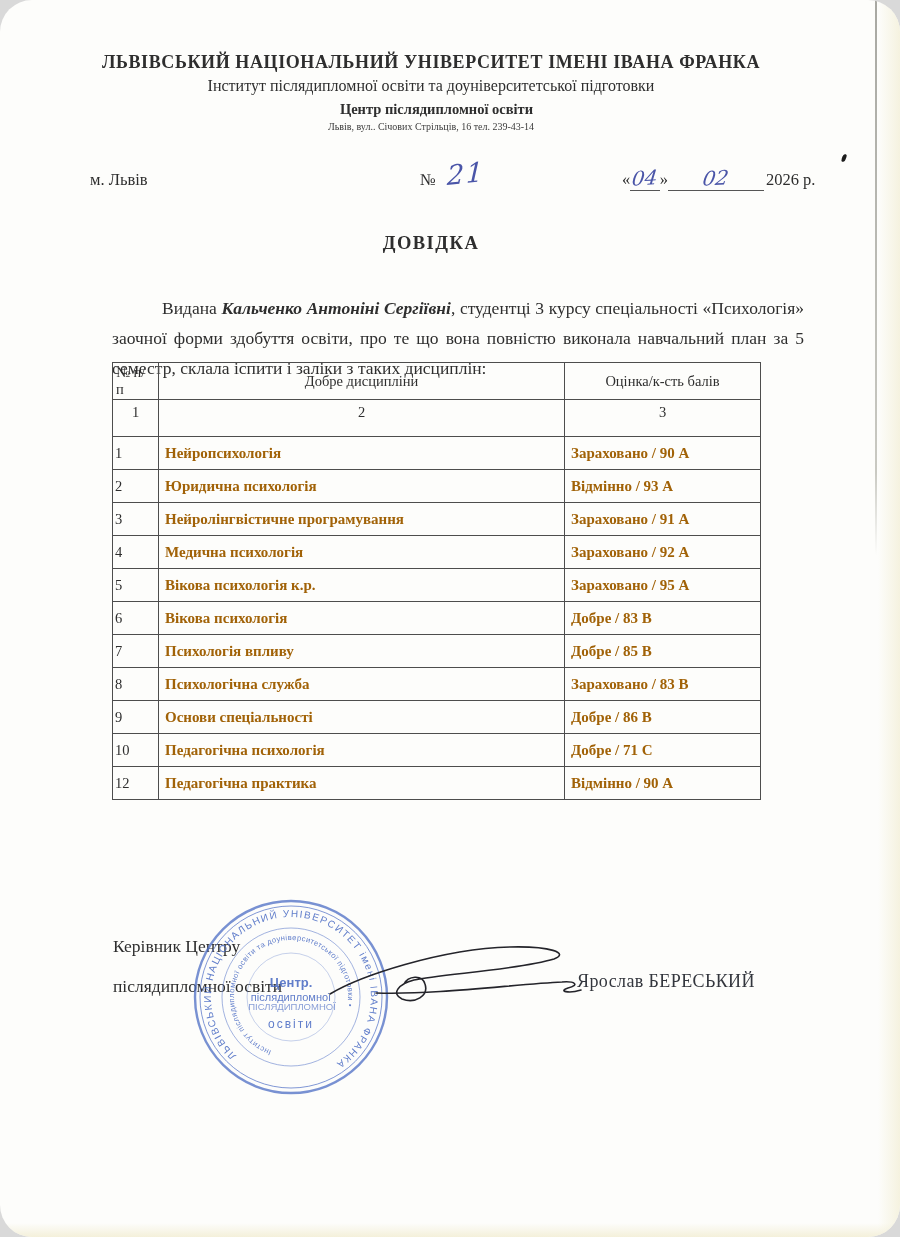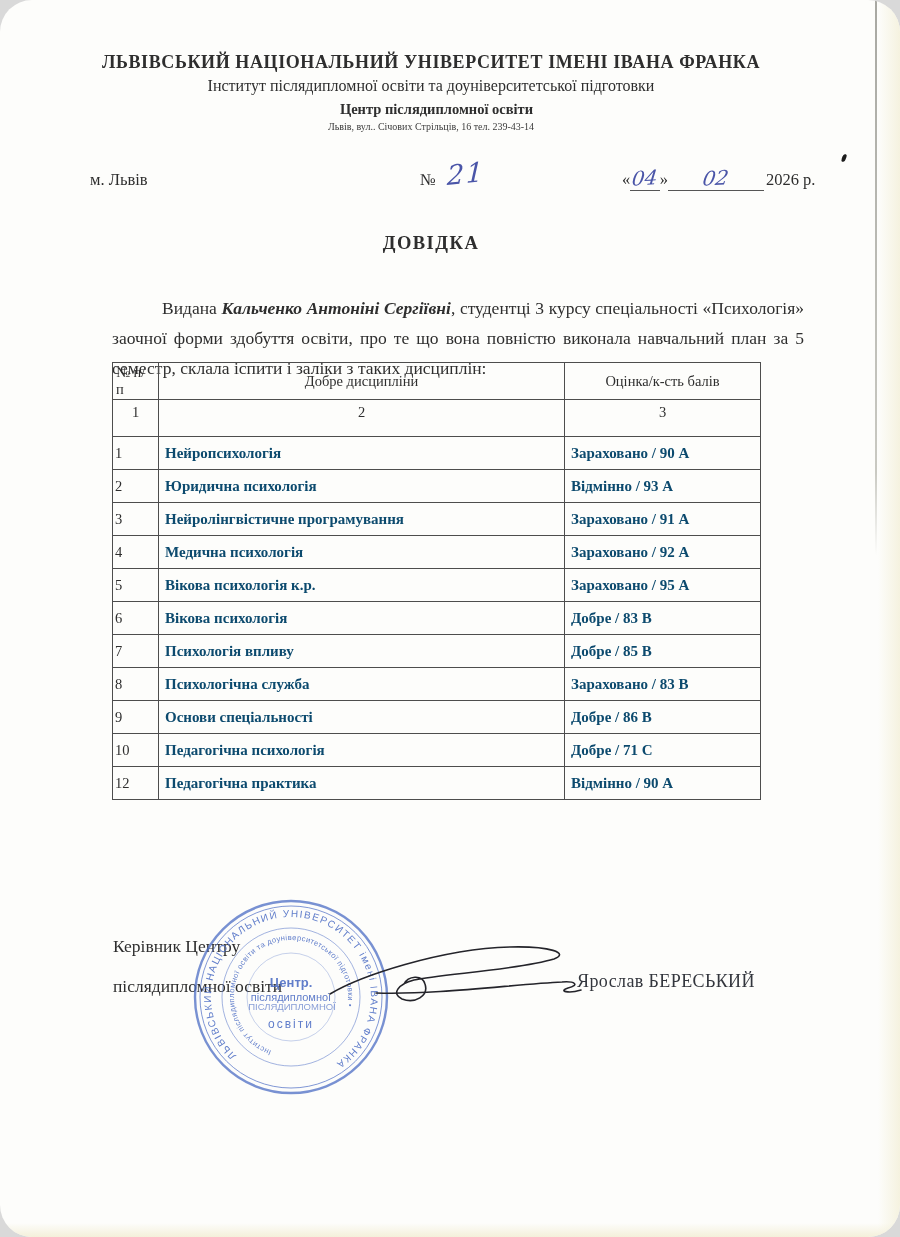--- a/index.html
+++ b/index.html
@@ -60,21 +60,21 @@
   table.grades{position:absolute;top:362px;left:112px;width:648px;
     border-collapse:collapse;table-layout:fixed;}
   table.grades td,table.grades th{border:1.3px solid #4d4d4d;padding:1px 6px;
     font-weight:normal;font-size:14.5px;overflow:hidden;}
   col.c-num{width:46px;} col.c-disc{width:406px;} col.c-grade{width:196px;}
   tr.hdr td{height:27px;text-align:center;}
   tr.hdr td:first-child{text-align:left;padding-left:3px;}
   tr.sub td{height:31px;text-align:center;vertical-align:top;padding-top:4px;}
   tr.data td{height:30px;}
   tr.data td.n{padding-left:2px;}
-  tr.data td.d,tr.data td.g{font-weight:bold;font-size:15px;color:#0c4a6e;}
+  tr.data td.d,tr.data td.g{font-weight:bold;font-size:15px;color:#a16207;}
 
   
   .sig-line1{position:absolute;left:113px;top:936px;font-size:17.5px;}
   .sig-line2{position:absolute;left:113px;top:976px;font-size:17.5px;}
   .sig-name{position:absolute;left:577px;top:971px;font-size:18px;letter-spacing:.4px;color:#33363d;}
 
   .stamp-wrap{position:absolute;left:191px;top:897px;width:200px;height:200px;opacity:.88;}
   .stamp-wrap circle{fill:none;stroke:var(--stamp-color);}
   .stamp-ring-text{fill:var(--stamp-color);font-family:"Liberation Sans", sans-serif;}
   .stamp-center{fill:var(--stamp-color);font-family:"Liberation Sans", sans-serif;text-anchor:middle;}

